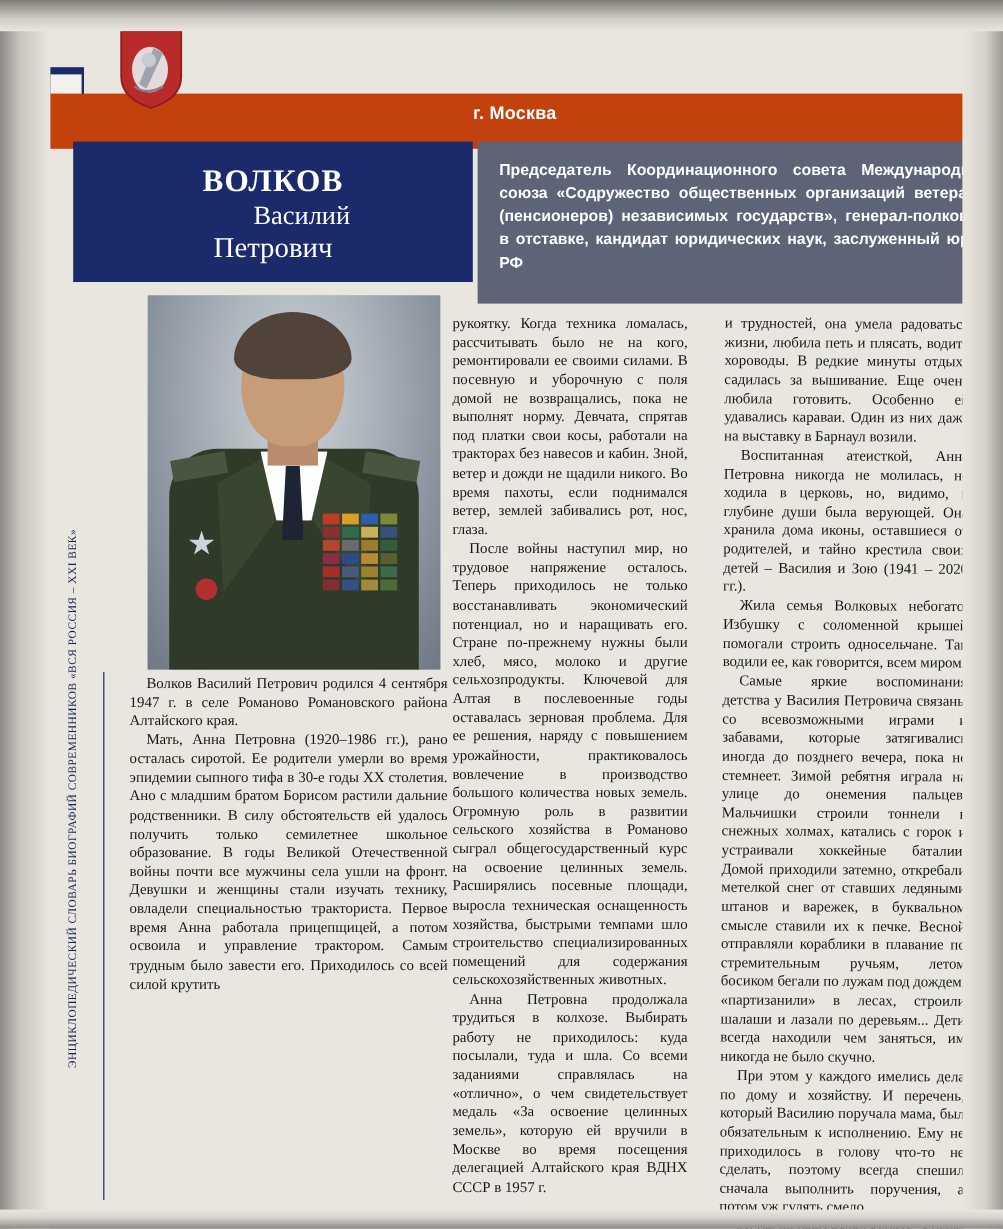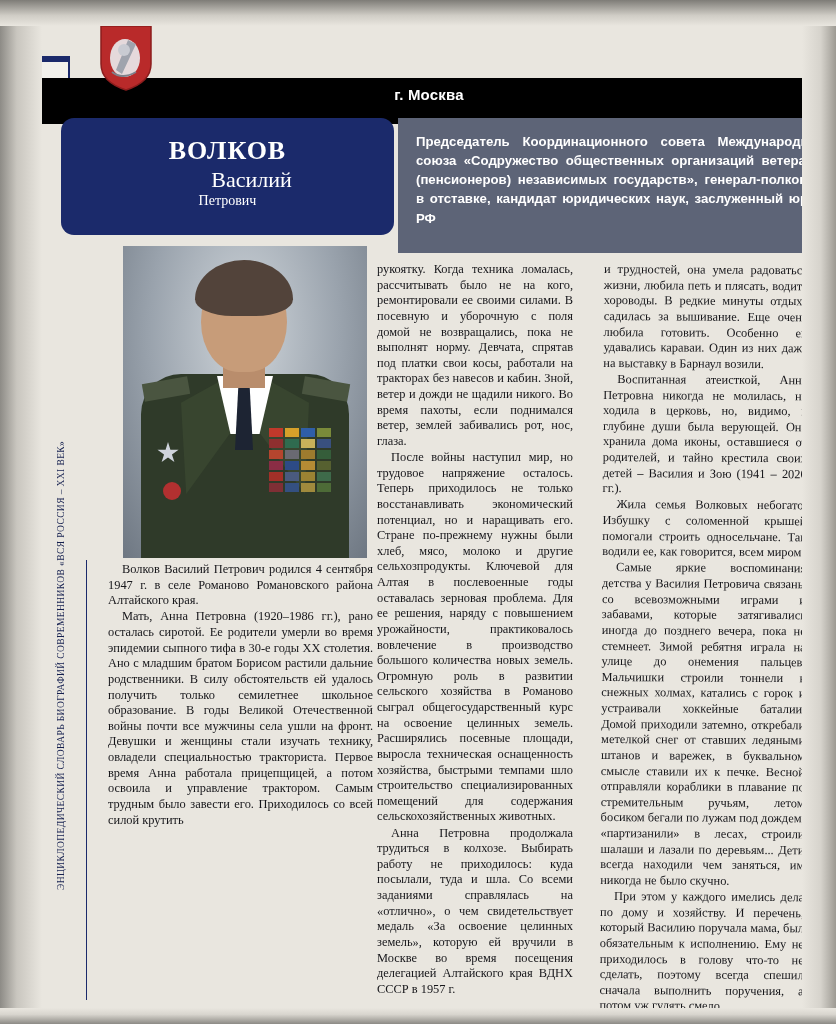--- a/index.html
+++ b/index.html
@@ -62,21 +62,21 @@
     width: 56px;
     height: 70px;
     z-index: 4;
   }
   .header-bar {
     position: absolute;
     left: 40px;
     top: 78px;
     width: 778px;
     height: 46px;
-    background: #000000;
+    background: #c2410c;
     z-index: 3;
   }
   .header-bar .city {
     position: absolute;
     left: 0; right: 0;
     top: 8px;
     text-align: center;
     color: #ffffff;
     font-family: "Liberation Sans", sans-serif;
     font-weight: bold;
@@ -104,41 +104,40 @@
 
   
   .name-panel {
     position: absolute;
     left: 61px;
     top: 118px;
     width: 333px;
     height: 117px;
     background: #1b2a6b;
     z-index: 3;
-    border-radius: 13px;
   }
   .name-panel .nm {
     color: #ffffff;
     font-family: "Liberation Serif", serif;
     text-align: center;
     line-height: 1.18;
   }
   .name-panel .surname {
     margin-top: 18px;
     font-size: 26px;
     font-weight: bold;
     letter-spacing: 1px;
   }
   .name-panel .firstname {
     font-size: 22px;
     font-weight: normal;
     padding-left: 48px;
   }
   .name-panel .patronymic {
-    font-size: 14px;
+    font-size: 24px;
     font-weight: normal;
   }
 
   
   .position-panel {
     position: absolute;
     left: 398px;
     top: 118px;
     width: 440px;
     height: 135px;

